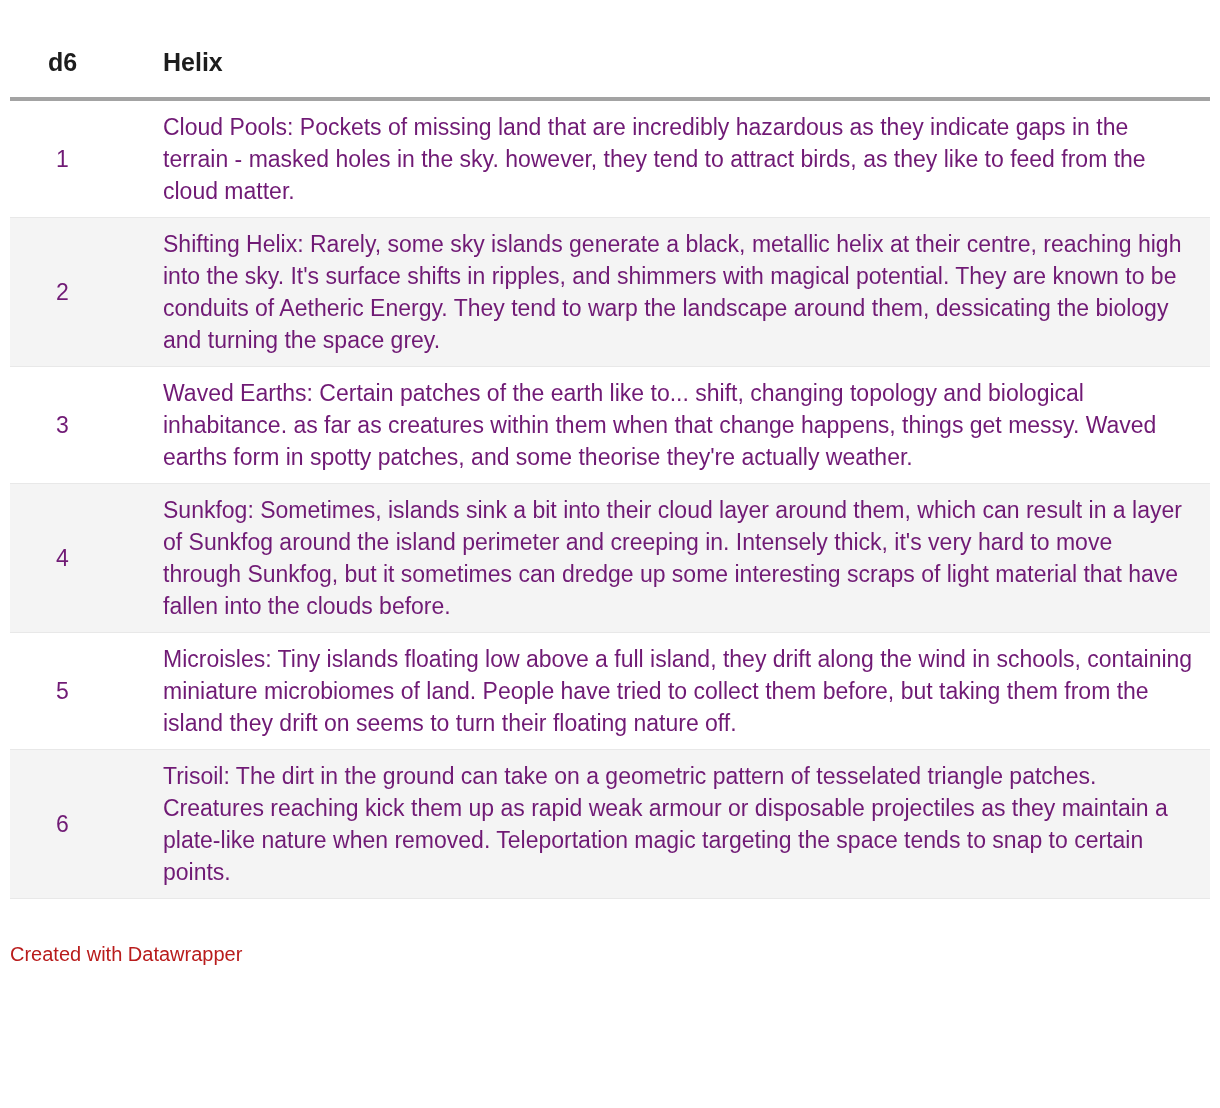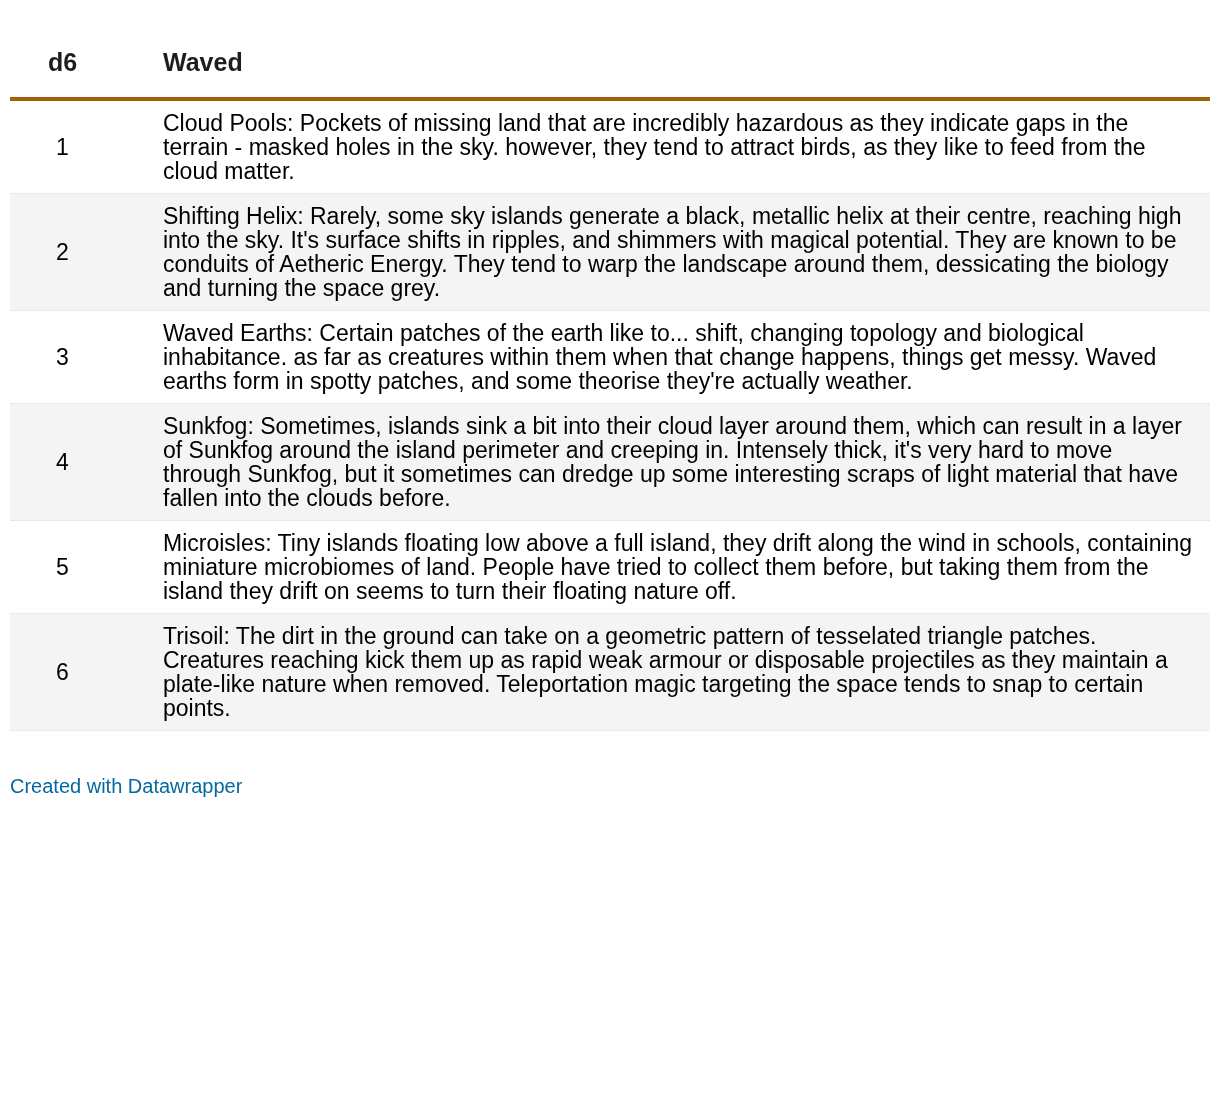--- a/index.html
+++ b/index.html
@@ -22,36 +22,36 @@
     width: 1200px;
     border-collapse: collapse;
     table-layout: fixed;
   }
   th {
     font-size: 25px;
     line-height: 33px;
     font-weight: 700;
     color: #1d1d1d;
     padding: 46px 0 18px 0;
-    border-bottom: 4px solid #a16207;
+    border-bottom: 4px solid #a3a3a3;
     vertical-align: bottom;
   }
   th.col-d6 {
     width: 105px;
     text-align: center;
   }
   th.col-biome {
     text-align: left;
     padding-left: 48px;
     padding-right: 14px;
   }
   td {
     font-size: 23px;
-    line-height: 24px;
-    color: #000000;
+    line-height: 32px;
+    color: #701a75;
     padding: 10px 0;
     vertical-align: middle;
   }
   td.d6-cell {
     text-align: center;
   }
   td.biome-cell {
     text-align: left;
     padding-left: 48px;
     padding-right: 14px;
@@ -65,34 +65,34 @@
   tbody tr:last-child {
     border-bottom: 1px solid #e8e8e8;
   }
   .footer {
     margin: 43px 10px 0 10px;
     font-size: 20px;
     line-height: 24px;
     color: #9a9a9a;
   }
   .footer a {
-    color: #0369a1;
+    color: #b91c1c;
     text-decoration: none;
     cursor: pointer;
   }
 </style>
 </head>
 <body>
 
 <div class="chart-container">
   <table class="biome-table">
     <thead>
       <tr>
         <th class="col-d6">d6</th>
-        <th class="col-biome">Waved</th>
+        <th class="col-biome">Helix</th>
       </tr>
     </thead>
     <tbody>
       <tr>
         <td class="d6-cell">1</td>
         <td class="biome-cell">Cloud Pools: Pockets of missing land that are incredibly hazardous as they indicate gaps in the terrain - masked holes in the sky. however, they tend to attract birds, as they like to feed from the cloud matter.</td>
       </tr>
       <tr>
         <td class="d6-cell">2</td>
         <td class="biome-cell">Shifting Helix: Rarely, some sky islands generate a black, metallic helix at their centre, reaching high into the sky. It's surface shifts in ripples, and shimmers with magical potential. They are known to be conduits of Aetheric Energy. They tend to warp the landscape around them, dessicating the biology and turning the space grey.</td>

